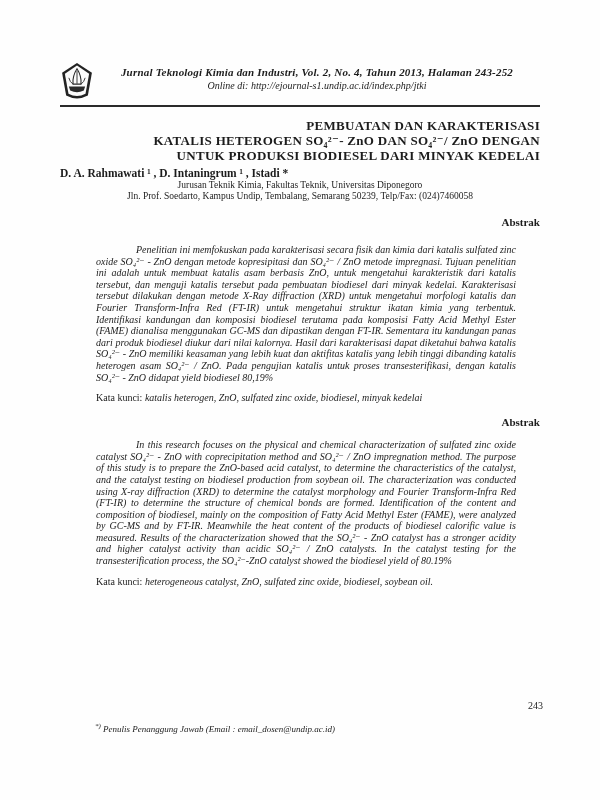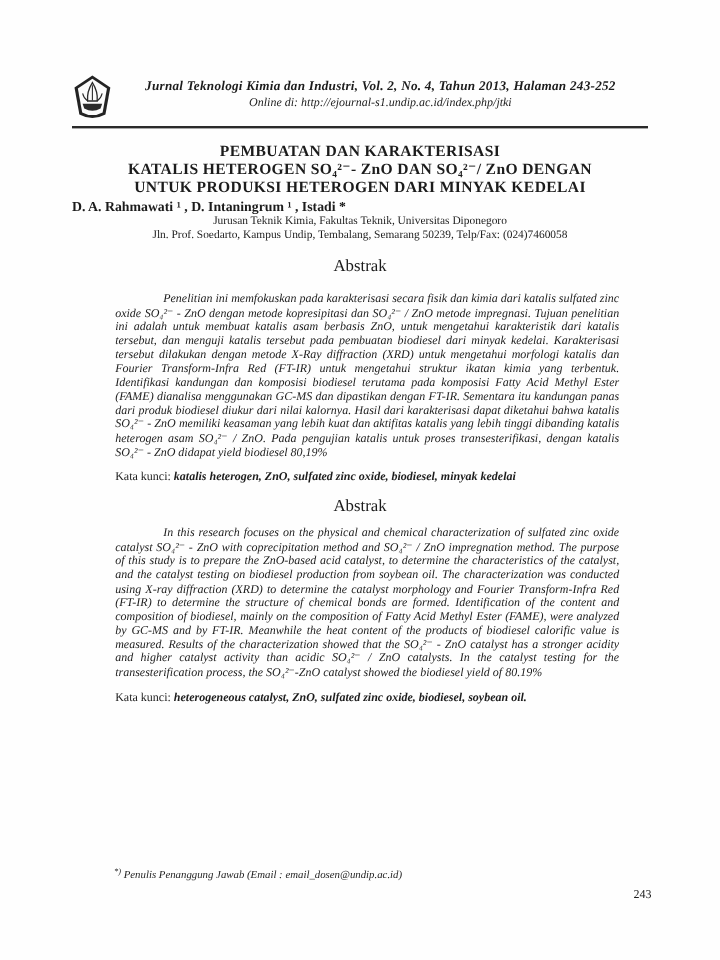--- a/index.html
+++ b/index.html
@@ -19,45 +19,45 @@
   .logo { width: 34px; height: 38px; flex: 0 0 auto; margin-top: 0px; }
   .header-text { flex: 1 1 auto; text-align: center; padding-top: 3px; }
   .journal-line {
     font-weight: bold; font-style: italic;
     font-size: 11px; line-height: 14px; letter-spacing: 0.2px;
   }
   .online-line { font-style: italic; font-size: 10px; line-height: 13px; }
   .header-rule { border: none; border-top: 2px solid #2a2a2a; margin: 5px 0 0 0; }
 
   
-  .title { margin-top: 11px; text-align: center; font-weight: bold;
+  .title { margin-top: 11px; text-align: right; font-weight: bold;
            font-size: 13px; line-height: 15px; letter-spacing: 0.3px; }
   .authors { margin-top: 3px; text-align: left; font-weight: bold;
              font-size: 11.5px; line-height: 14px; }
   .affiliation, .address { text-align: center; font-size: 9.5px; line-height: 11px; }
 
   
-  .section-heading { margin: 14px 0 0 0; text-align: center; font-weight: normal;
-                     font-size: 14px; line-height: 13px; }
+  .section-heading { margin: 14px 0 0 0; text-align: right; font-weight: bold;
+                     font-size: 11px; line-height: 13px; }
   .abstract-body {
     margin: 15px 24px 0 36px;
     font-style: italic; font-size: 10px; line-height: 11.6px;
     text-align: justify; text-indent: 40px;
   }
   .keywords { margin: 9px 24px 0 36px; font-size: 10px; line-height: 12px; }
   .kw-label { font-weight: normal; }
-  .kw-text { font-style: italic; font-weight: bold; }
+  .kw-text { font-style: italic; }
   .heading-abstract-en { margin-top: 12px; }
   .abstract-en { margin-top: 10px; }
 
   
   .footnote { position: absolute; left: 95px; top: 722px;
               font-style: italic; font-size: 9px; }
   .footnote .marker { font-size: 7px; vertical-align: super; font-style: italic; }
-  .page-number { position: absolute; right: 57px; top: 740px; font-size: 10px; margin-left: 16px; }
+  .page-number { position: absolute; right: 57px; top: 700px; font-size: 10px; margin-left: 16px; }
 </style>
 </head>
 <body>
 
 <div class="page">
   <div class="content">
 
     <div class="header">
       <div class="logo">
         <svg viewBox="0 0 36 42" width="34" height="38" aria-hidden="true">
@@ -72,21 +72,21 @@
       <div class="header-text">
         <div class="journal-line">Jurnal Teknologi Kimia dan Industri, Vol. 2, No. 4, Tahun 2013, Halaman 243-252</div>
         <div class="online-line">Online di: http://ejournal-s1.undip.ac.id/index.php/jtki</div>
       </div>
     </div>
     <hr class="header-rule">
 
     <div class="title">
       <div>PEMBUATAN DAN KARAKTERISASI</div>
       <div>KATALIS HETEROGEN SO₄²⁻- ZnO DAN SO₄²⁻/ ZnO DENGAN</div>
-      <div>UNTUK PRODUKSI HETEROGEN DARI MINYAK KEDELAI</div>
+      <div>UNTUK PRODUKSI BIODIESEL DARI MINYAK KEDELAI</div>
     </div>
 
     <div class="authors">D. A. Rahmawati ¹ , D. Intaningrum ¹ , Istadi *</div>
     <div class="affiliation">Jurusan Teknik Kimia, Fakultas Teknik, Universitas Diponegoro</div>
     <div class="address">Jln. Prof. Soedarto, Kampus Undip, Tembalang, Semarang 50239, Telp/Fax: (024)7460058</div>
 
     <div class="section-heading">Abstrak</div>
     <p class="abstract-body">Penelitian ini memfokuskan pada karakterisasi secara fisik dan kimia dari katalis sulfated zinc oxide SO₄²⁻ - ZnO dengan metode kopresipitasi dan SO₄²⁻ / ZnO metode impregnasi. Tujuan penelitian ini adalah untuk membuat katalis asam berbasis ZnO, untuk mengetahui karakteristik dari katalis tersebut, dan menguji katalis tersebut pada pembuatan biodiesel dari minyak kedelai. Karakterisasi tersebut dilakukan dengan metode X-Ray diffraction (XRD) untuk mengetahui morfologi katalis dan Fourier Transform-Infra Red (FT-IR) untuk mengetahui struktur ikatan kimia yang terbentuk. Identifikasi kandungan dan komposisi biodiesel terutama pada komposisi Fatty Acid Methyl Ester (FAME) dianalisa menggunakan GC-MS dan dipastikan dengan FT-IR. Sementara itu kandungan panas dari produk biodiesel diukur dari nilai kalornya. Hasil dari karakterisasi dapat diketahui bahwa katalis SO₄²⁻ - ZnO memiliki keasaman yang lebih kuat dan aktifitas katalis yang lebih tinggi dibanding katalis heterogen asam SO₄²⁻ / ZnO. Pada pengujian katalis untuk proses transesterifikasi, dengan katalis SO₄²⁻ - ZnO didapat yield biodiesel 80,19%</p>
     <p class="keywords">
       <span class="kw-label">Kata kunci:</span><span class="kw-text"> katalis heterogen, ZnO, sulfated zinc oxide, biodiesel, minyak kedelai</span>

